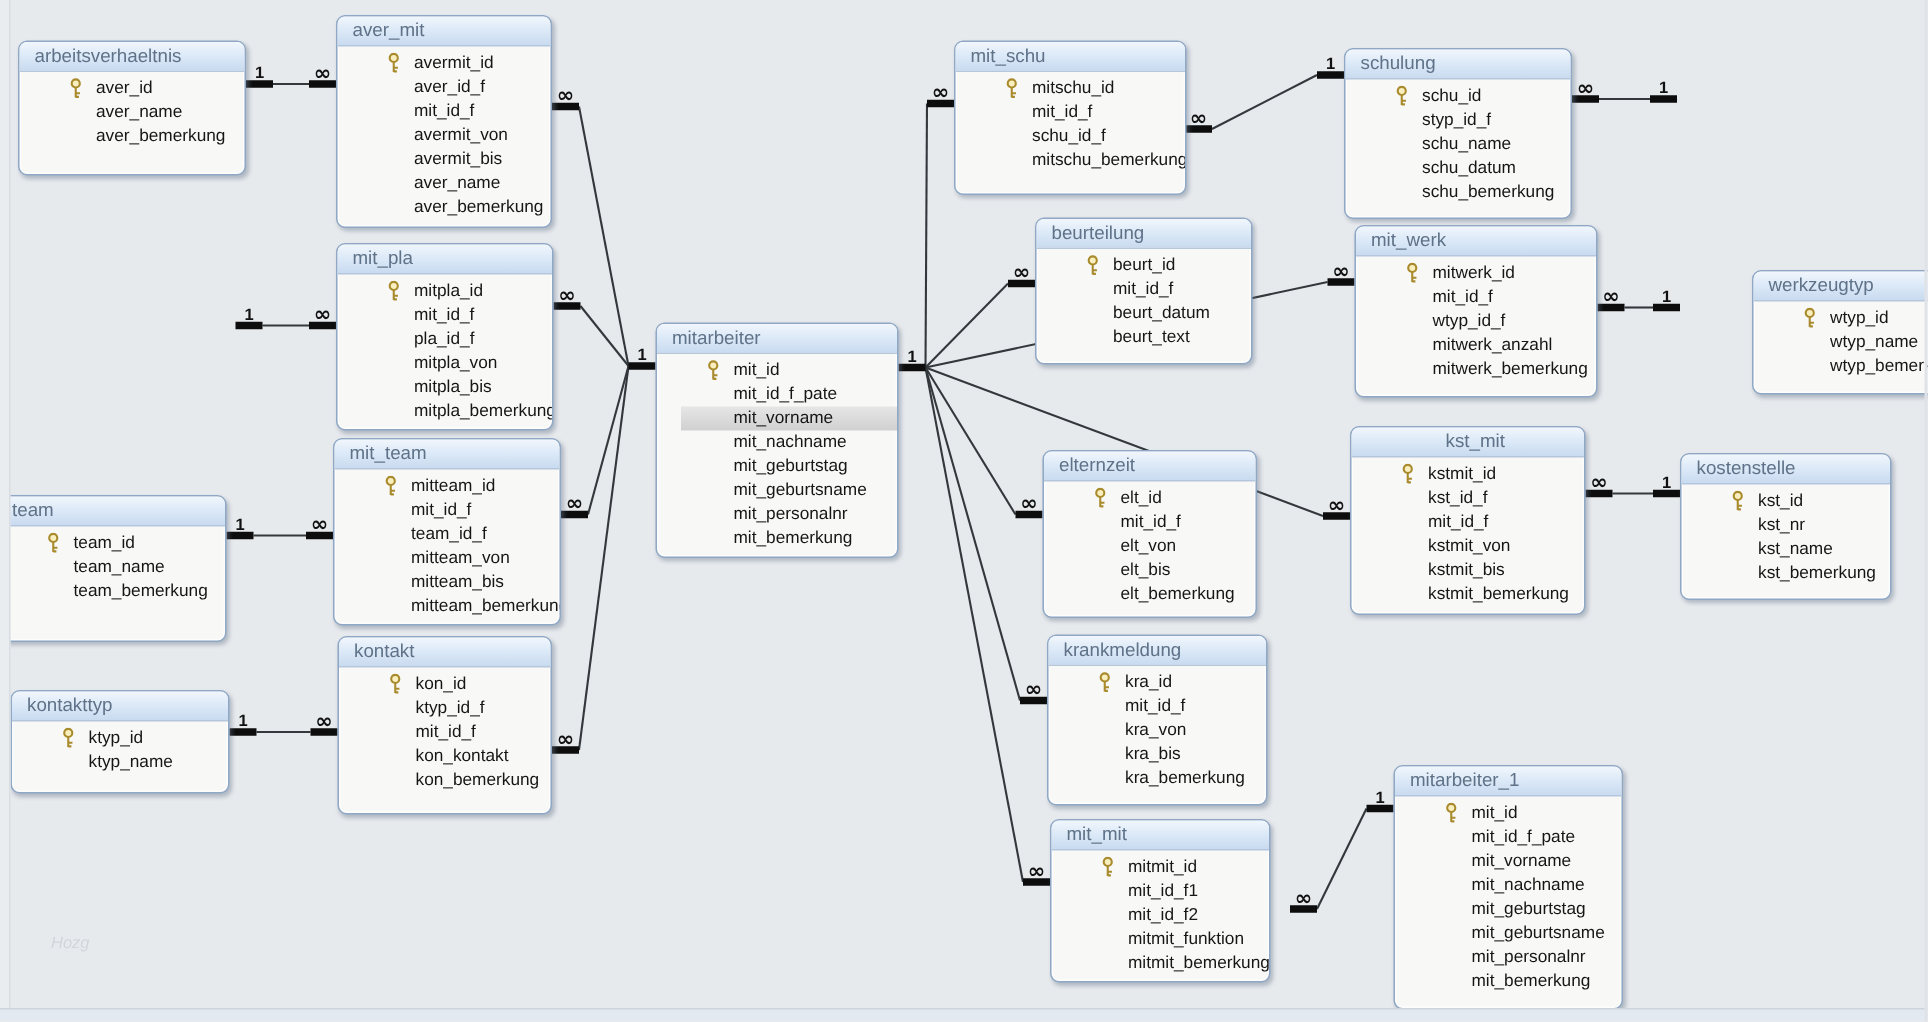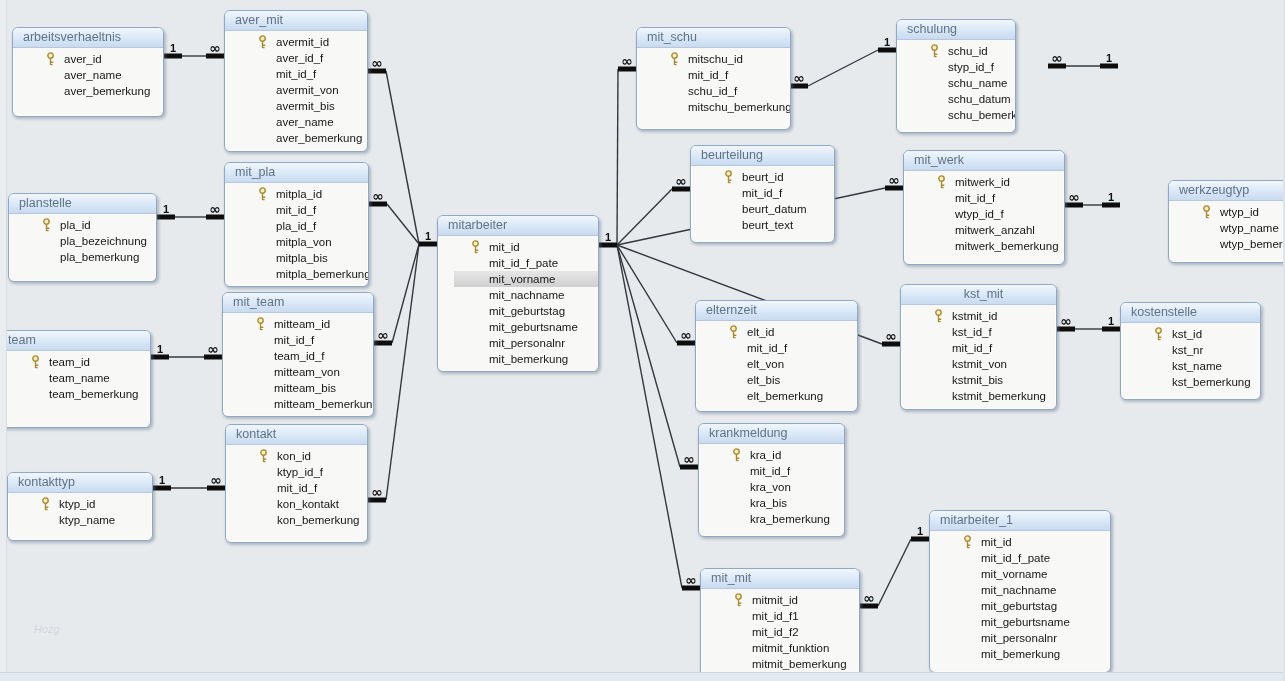--- a/index.html
+++ b/index.html
@@ -214,42 +214,20 @@
           <div class="f-row">
             <span class="f-ico"></span>
             <span class="f-name">aver_name</span>
           </div>
           <div class="f-row">
             <span class="f-ico"></span>
             <span class="f-name">aver_bemerkung</span>
           </div>
         </div>
       </div>
-      <div class="table" style="left: 8px; top: 193px; width: 149px; min-height: 89px;">
-        <div class="t-head">planstelle</div>
-        <div class="t-body">
-          <div class="f-row">
-            <span class="f-ico">
-              <svg width="11" height="14" viewBox="0 0 11 14">
-                <circle cx="5.5" cy="3.6" r="2.7" fill="#f9efbe" stroke="#a98b2d" stroke-width="1.4"></circle>
-                <path d="M5.5 6.3 L5.5 13 M5.5 10.2 L8.3 10.2 M5.5 12.6 L7.6 12.6" stroke="#a98b2d" stroke-width="1.4" fill="none"></path>
-              </svg>
-            </span>
-            <span class="f-name">pla_id</span>
-          </div>
-          <div class="f-row">
-            <span class="f-ico"></span>
-            <span class="f-name">pla_bezeichnung</span>
-          </div>
-          <div class="f-row">
-            <span class="f-ico"></span>
-            <span class="f-name">pla_bemerkung</span>
-          </div>
-        </div>
-      </div>
       <div class="table" style="left: 224px; top: 162px; width: 145px; min-height: 125px;">
         <div class="t-head">mit_pla</div>
         <div class="t-body">
           <div class="f-row">
             <span class="f-ico">
               <svg width="11" height="14" viewBox="0 0 11 14">
                 <circle cx="5.5" cy="3.6" r="2.7" fill="#f9efbe" stroke="#a98b2d" stroke-width="1.4"></circle>
                 <path d="M5.5 6.3 L5.5 13 M5.5 10.2 L8.3 10.2 M5.5 12.6 L7.6 12.6" stroke="#a98b2d" stroke-width="1.4" fill="none"></path>
               </svg>
             </span>
@@ -326,21 +304,21 @@
           <div class="f-row">
             <span class="f-ico"></span>
             <span class="f-name">mitteam_bis</span>
           </div>
           <div class="f-row">
             <span class="f-ico"></span>
             <span class="f-name">mitteam_bemerkung</span>
           </div>
         </div>
       </div>
-      <div class="table" style="left: 7px; top: 460px; width: 146px; min-height: 69px; margin-top: 12px;">
+      <div class="table" style="left: 7px; top: 460px; width: 146px; min-height: 69px;">
         <div class="t-head">kontakttyp</div>
         <div class="t-body">
           <div class="f-row">
             <span class="f-ico">
               <svg width="11" height="14" viewBox="0 0 11 14">
                 <circle cx="5.5" cy="3.6" r="2.7" fill="#f9efbe" stroke="#a98b2d" stroke-width="1.4"></circle>
                 <path d="M5.5 6.3 L5.5 13 M5.5 10.2 L8.3 10.2 M5.5 12.6 L7.6 12.6" stroke="#a98b2d" stroke-width="1.4" fill="none"></path>
               </svg>
             </span>
             <span class="f-name">ktyp_id</span>
@@ -442,21 +420,21 @@
           <div class="f-row">
             <span class="f-ico"></span>
             <span class="f-name">schu_id_f</span>
           </div>
           <div class="f-row">
             <span class="f-ico"></span>
             <span class="f-name">mitschu_bemerkung</span>
           </div>
         </div>
       </div>
-      <div class="table" style="left: 896px; top: 19px; width: 120px; min-height: 114px;">
+      <div class="table" style="left: 896px; top: 32px; width: 152px; min-height: 114px;">
         <div class="t-head">schulung</div>
         <div class="t-body">
           <div class="f-row">
             <span class="f-ico">
               <svg width="11" height="14" viewBox="0 0 11 14">
                 <circle cx="5.5" cy="3.6" r="2.7" fill="#f9efbe" stroke="#a98b2d" stroke-width="1.4"></circle>
                 <path d="M5.5 6.3 L5.5 13 M5.5 10.2 L8.3 10.2 M5.5 12.6 L7.6 12.6" stroke="#a98b2d" stroke-width="1.4" fill="none"></path>
               </svg>
             </span>
             <span class="f-name">schu_id</span>
@@ -550,21 +528,21 @@
           <div class="f-row">
             <span class="f-ico"></span>
             <span class="f-name">wtyp_name</span>
           </div>
           <div class="f-row">
             <span class="f-ico"></span>
             <span class="f-name">wtyp_bemerkung</span>
           </div>
         </div>
       </div>
-      <div class="table" style="left: 695px; top: 300px; width: 163px; min-height: 112px;">
+      <div class="table" style="left: 695px; top: 300px; width: 143px; min-height: 112px;">
         <div class="t-head">elternzeit</div>
         <div class="t-body">
           <div class="f-row">
             <span class="f-ico">
               <svg width="11" height="14" viewBox="0 0 11 14">
                 <circle cx="5.5" cy="3.6" r="2.7" fill="#f9efbe" stroke="#a98b2d" stroke-width="1.4"></circle>
                 <path d="M5.5 6.3 L5.5 13 M5.5 10.2 L8.3 10.2 M5.5 12.6 L7.6 12.6" stroke="#a98b2d" stroke-width="1.4" fill="none"></path>
               </svg>
             </span>
             <span class="f-name">elt_id</span>
@@ -670,21 +648,21 @@
           <div class="f-row">
             <span class="f-ico"></span>
             <span class="f-name">kra_bis</span>
           </div>
           <div class="f-row">
             <span class="f-ico"></span>
             <span class="f-name">kra_bemerkung</span>
           </div>
         </div>
       </div>
-      <div class="table" style="left: 700px; top: 568px; width: 160px; min-height: 108px;">
+      <div class="table" style="left: 700px; top: 546px; width: 147px; min-height: 108px;">
         <div class="t-head">mit_mit</div>
         <div class="t-body">
           <div class="f-row">
             <span class="f-ico">
               <svg width="11" height="14" viewBox="0 0 11 14">
                 <circle cx="5.5" cy="3.6" r="2.7" fill="#f9efbe" stroke="#a98b2d" stroke-width="1.4"></circle>
                 <path d="M5.5 6.3 L5.5 13 M5.5 10.2 L8.3 10.2 M5.5 12.6 L7.6 12.6" stroke="#a98b2d" stroke-width="1.4" fill="none"></path>
               </svg>
             </span>
             <span class="f-name">mitmit_id</span>
@@ -700,21 +678,21 @@
           <div class="f-row">
             <span class="f-ico"></span>
             <span class="f-name">mitmit_funktion</span>
           </div>
           <div class="f-row">
             <span class="f-ico"></span>
             <span class="f-name">mitmit_bemerkung</span>
           </div>
         </div>
       </div>
-      <div class="table" style="left: 929px; top: 510px; width: 182px; min-height: 163px;">
+      <div class="table" style="left: 929px; top: 510px; width: 153px; min-height: 163px;">
         <div class="t-head">mitarbeiter_1</div>
         <div class="t-body">
           <div class="f-row">
             <span class="f-ico">
               <svg width="11" height="14" viewBox="0 0 11 14">
                 <circle cx="5.5" cy="3.6" r="2.7" fill="#f9efbe" stroke="#a98b2d" stroke-width="1.4"></circle>
                 <path d="M5.5 6.3 L5.5 13 M5.5 10.2 L8.3 10.2 M5.5 12.6 L7.6 12.6" stroke="#a98b2d" stroke-width="1.4" fill="none"></path>
               </svg>
             </span>
             <span class="f-name">mit_id</span>

